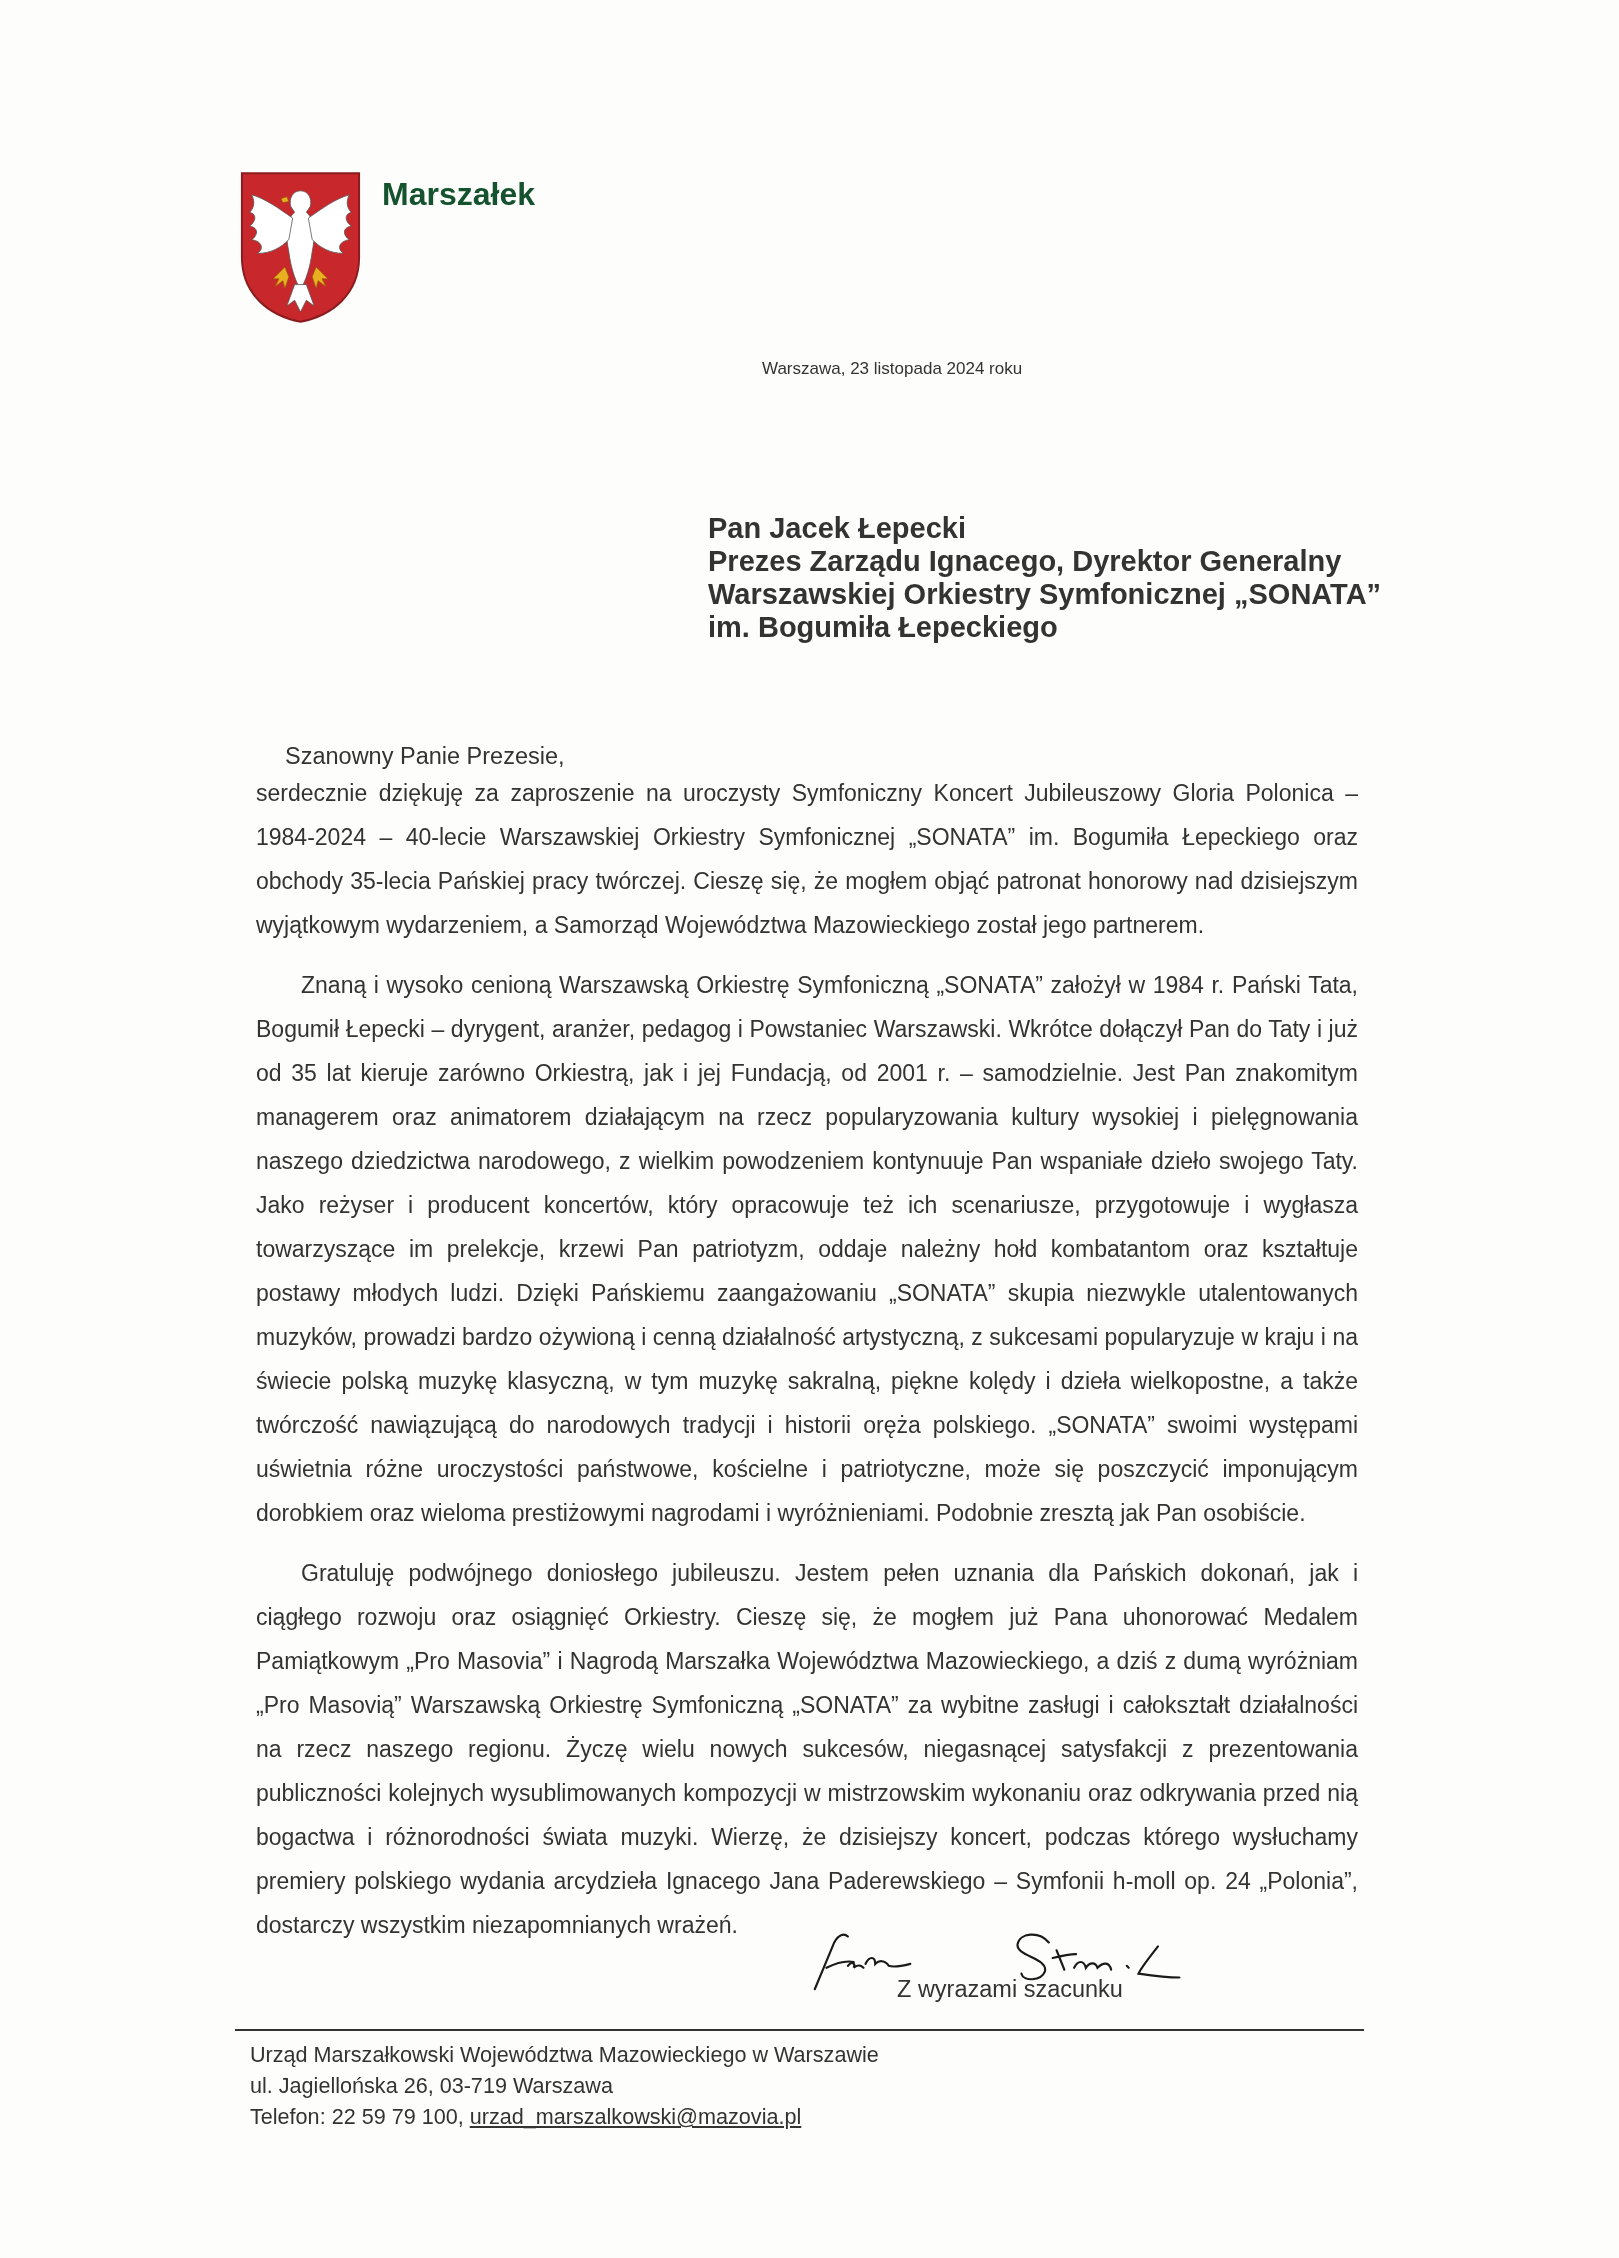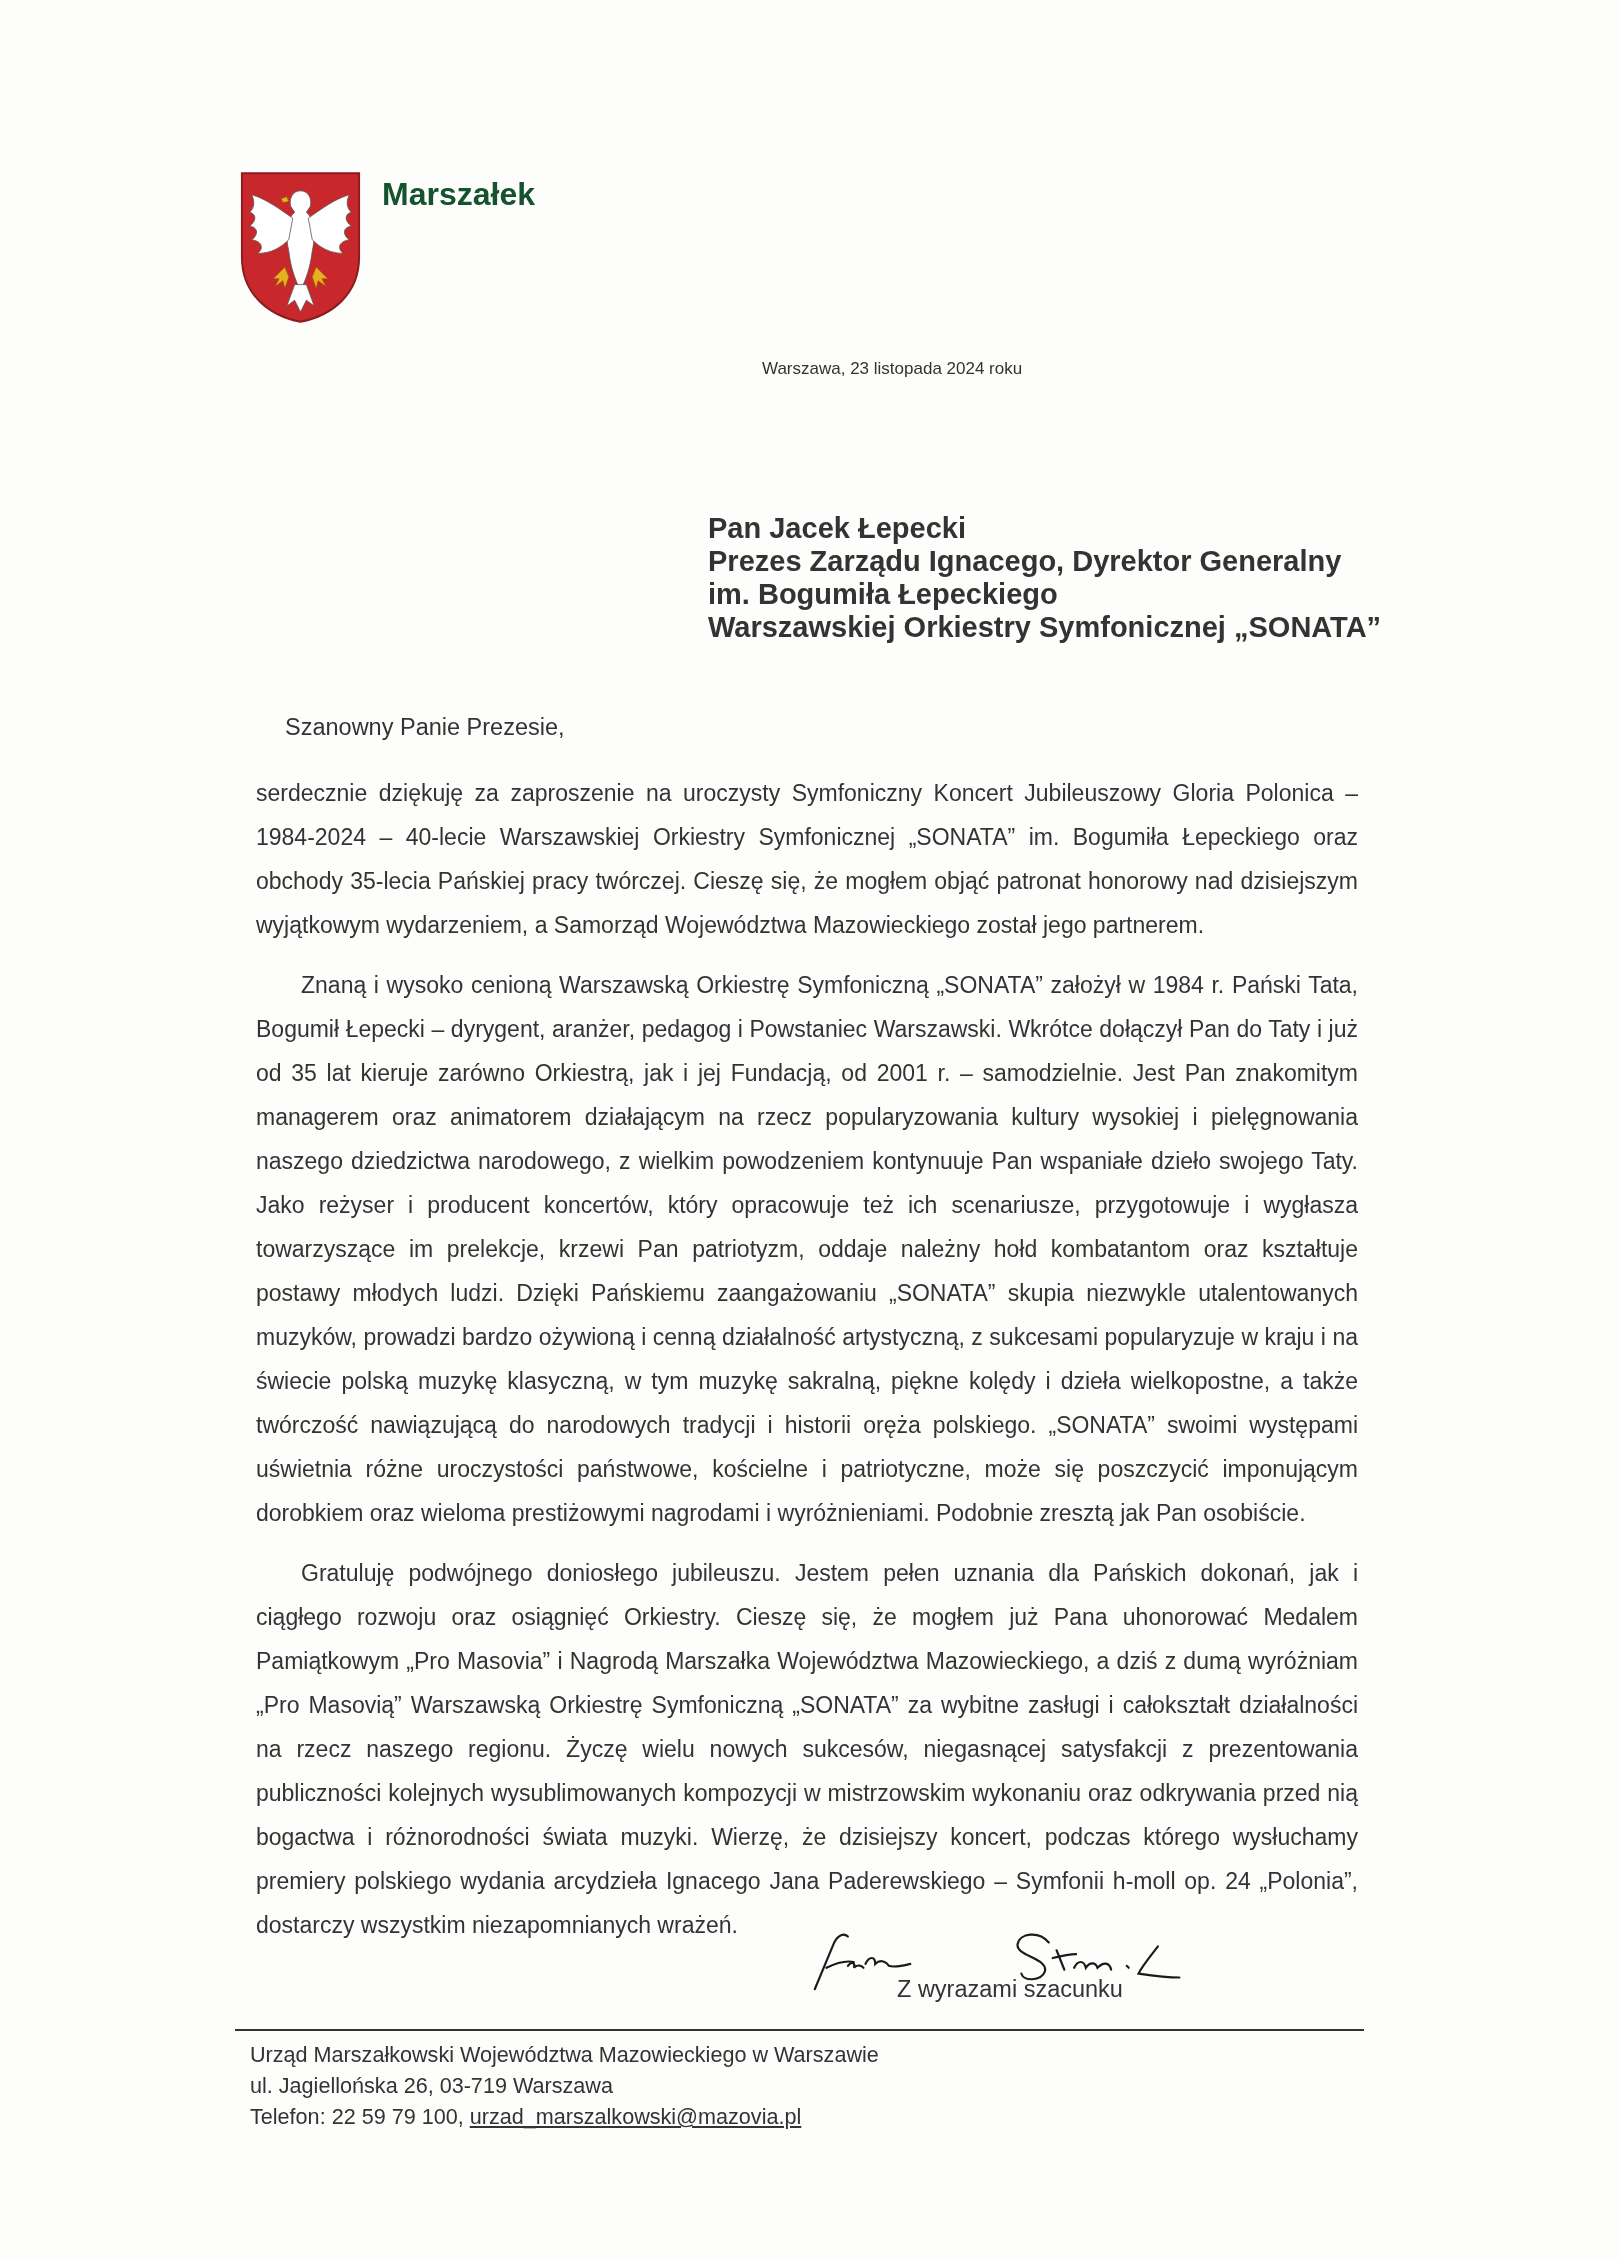--- a/index.html
+++ b/index.html
@@ -8,21 +8,21 @@
     background: #fdfdfc;
     position: relative;
     overflow: hidden;
     font-family: "Liberation Sans", sans-serif;
     color: #2b2b2b;
   }
   .crest { position: absolute; left: 238px; top: 169px; width: 125px; height: 155px; }
   .title { position: absolute; left: 382px; top: 169px; font-weight: bold; font-size: 32px; line-height: 51px; color: #14532d; }
   .date { position: absolute; left: 762px; top: 359px; font-size: 17px; color: #333; }
   .addressee { position: absolute; left: 708px; top: 512px; font-weight: bold; font-size: 29px; line-height: 33px; color: #333; }
-  .salutation { position: absolute; left: 285px; top: 714px; font-size: 23.5px; color: #333; }
+  .salutation { position: absolute; left: 285px; top: 743px; font-size: 23.5px; color: #333; }
   .body {
     position: absolute; left: 240px; top: 755px; width: 1134px;
     font-size: 23px; line-height: 44px; text-align: justify; color: #333;
   }
   .body p { margin: 16px; text-indent: 45px; }
   .body p.first { text-indent: 0; }
   .closing { position: absolute; left: 897px; top: 1976px; font-size: 23.5px; color: #333; }
   .signature { position: absolute; left: 804px; top: 1921px; width: 431px; height: 78px; }
   .footer-rule { position: absolute; left: 235px; top: 2029px; width: 1129px; height: 2px; background: #333; }
   .footer { position: absolute; left: 250px; top: 2039px; font-size: 21.6px; line-height: 31px; color: #333; }
@@ -48,22 +48,22 @@
 
 <div class="title">
   <div>Marszałek</div>
 </div>
 
 <div class="date">Warszawa, 23 listopada 2024 roku</div>
 
 <div class="addressee">
   <div>Pan Jacek Łepecki</div>
   <div>Prezes Zarządu Ignacego, Dyrektor Generalny</div>
+  <div>Warszawskiej Orkiestry Symfonicznej „SONATA”</div>
   <div>im. Bogumiła Łepeckiego</div>
-  <div>Warszawskiej Orkiestry Symfonicznej „SONATA”</div>
 </div>
 
 <div class="salutation">Szanowny Panie Prezesie,</div>
 
 <div class="body">
   <p class="first">serdecznie dziękuję za zaproszenie na uroczysty Symfoniczny Koncert Jubileuszowy Gloria Polonica – 1984-2024 – 40-lecie Warszawskiej Orkiestry Symfonicznej „SONATA” im. Bogumiła Łepeckiego oraz obchody 35-lecia Pańskiej pracy twórczej. Cieszę się, że mogłem objąć patronat honorowy nad dzisiejszym wyjątkowym wydarzeniem, a Samorząd Województwa Mazowieckiego został jego partnerem.</p>
   <p>Znaną i wysoko cenioną Warszawską Orkiestrę Symfoniczną „SONATA” założył w 1984 r. Pański Tata, Bogumił Łepecki – dyrygent, aranżer, pedagog i Powstaniec Warszawski. Wkrótce dołączył Pan do Taty i już od 35 lat kieruje zarówno Orkiestrą, jak i jej Fundacją, od 2001 r. – samodzielnie. Jest Pan znakomitym managerem oraz animatorem działającym na rzecz popularyzowania kultury wysokiej i pielęgnowania naszego dziedzictwa narodowego, z wielkim powodzeniem kontynuuje Pan wspaniałe dzieło swojego Taty. Jako reżyser i producent koncertów, który opracowuje też ich scenariusze, przygotowuje i wygłasza towarzyszące im prelekcje, krzewi Pan patriotyzm, oddaje należny hołd kombatantom oraz kształtuje postawy młodych ludzi. Dzięki Pańskiemu zaangażowaniu „SONATA” skupia niezwykle utalentowanych muzyków, prowadzi bardzo ożywioną i cenną działalność artystyczną, z sukcesami popularyzuje w kraju i na świecie polską muzykę klasyczną, w tym muzykę sakralną, piękne kolędy i dzieła wielkopostne, a także twórczość nawiązującą do narodowych tradycji i historii oręża polskiego. „SONATA” swoimi występami uświetnia różne uroczystości państwowe, kościelne i patriotyczne, może się poszczycić imponującym dorobkiem oraz wieloma prestiżowymi nagrodami i wyróżnieniami. Podobnie zresztą jak Pan osobiście.</p>
   <p>Gratuluję podwójnego doniosłego jubileuszu. Jestem pełen uznania dla Pańskich dokonań, jak i ciągłego rozwoju oraz osiągnięć Orkiestry. Cieszę się, że mogłem już Pana uhonorować Medalem Pamiątkowym „Pro Masovia” i Nagrodą Marszałka Województwa Mazowieckiego, a dziś z dumą wyróżniam „Pro Masovią” Warszawską Orkiestrę Symfoniczną „SONATA” za wybitne zasługi i całokształt działalności na rzecz naszego regionu. Życzę wielu nowych sukcesów, niegasnącej satysfakcji z prezentowania publiczności kolejnych wysublimowanych kompozycji w mistrzowskim wykonaniu oraz odkrywania przed nią bogactwa i różnorodności świata muzyki. Wierzę, że dzisiejszy koncert, podczas którego wysłuchamy premiery polskiego wydania arcydzieła Ignacego Jana Paderewskiego – Symfonii h-moll op. 24 „Polonia”, dostarczy wszystkim niezapomnianych wrażeń.</p>
 </div>
 

